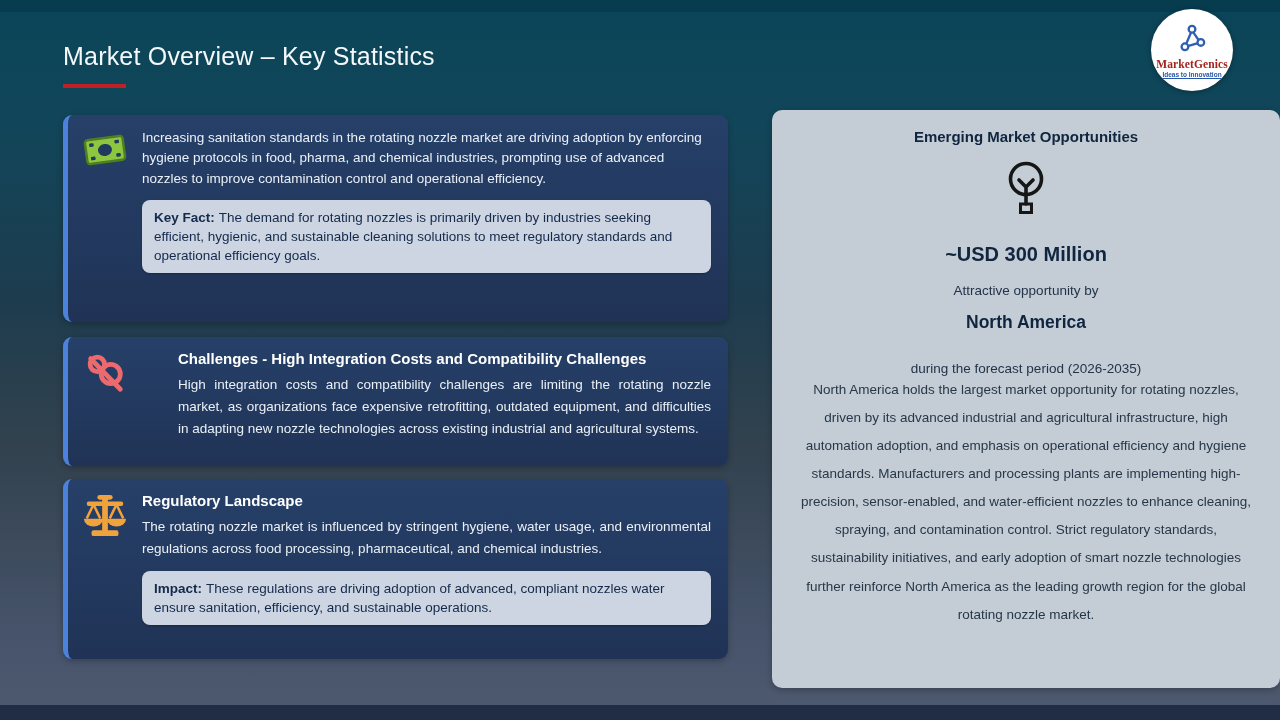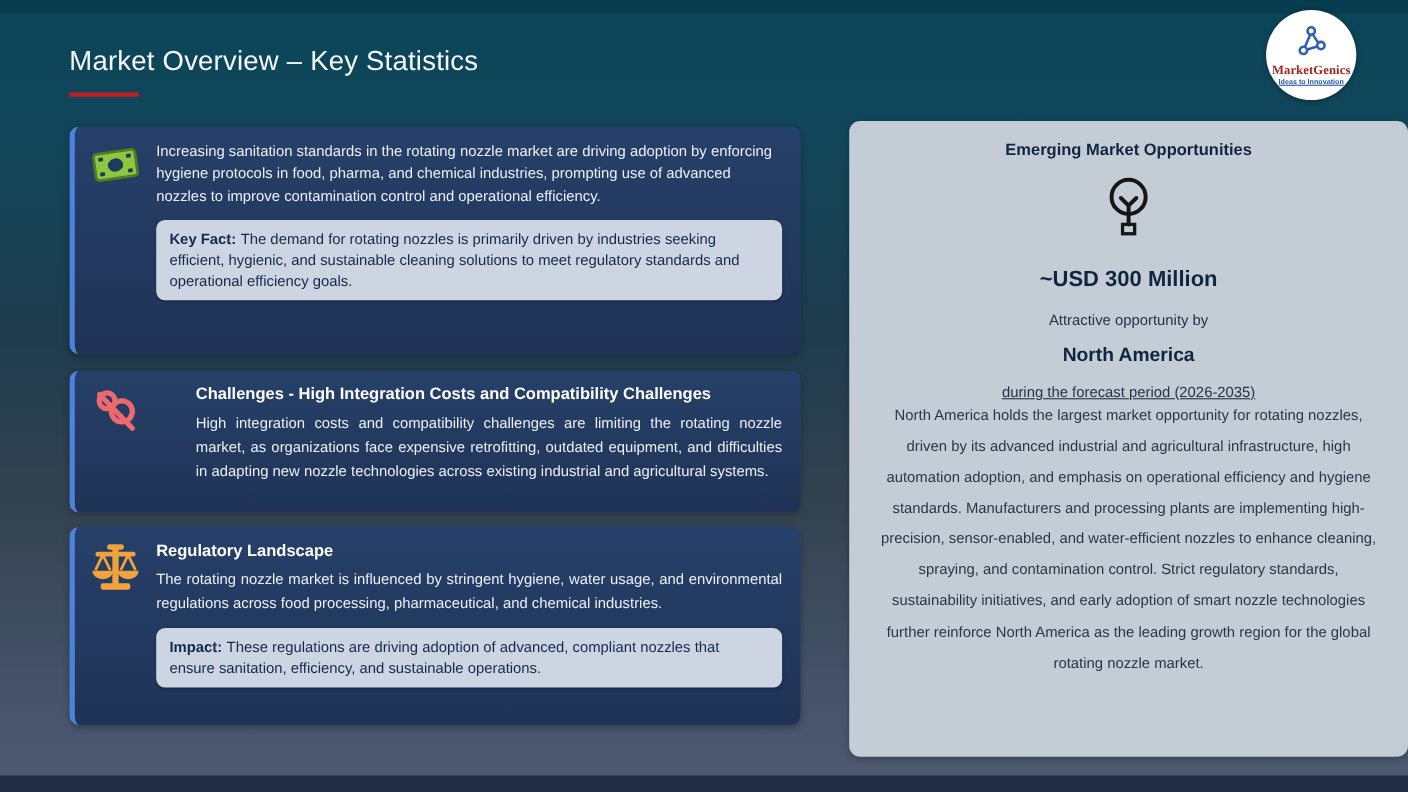--- a/index.html
+++ b/index.html
@@ -82,21 +82,21 @@
     position: absolute; left: 772px; top: 110px; width: 508px; height: 578px;
     background: #c4cdd5; border-radius: 10px;
     padding: 13px 26px 0 26px; text-align: center;
     box-shadow: 0 2px 6px rgba(0,0,0,.25);
   }
   .op-heading { font-size: 15px; font-weight: bold; color: #10253f; margin-top: 5px; }
   .bulb-wrap { margin-top: 14px; height: 60px; }
   .op-value { font-size: 20px; font-weight: bold; color: #10253f; margin-top: 24px; }
   .op-sub { font-size: 13.5px; color: #22334a; margin-top: 17px; }
   .op-region { font-size: 17.5px; font-weight: bold; color: #10253f; margin-top: 14px; }
-  .op-period { font-size: 13.5px; color: #22334a; margin-top: 16px; text-decoration: underline; }
+  .op-period { font-size: 13.5px; color: #22334a; margin-top: 28px; }
   .op-desc {
     font-size: 13.5px; color: #273749; line-height: 2.08;
   }
 </style>
 </head>
 <body>
 
 <div class="top-strip"></div>
 <div class="bottom-strip"></div>
 
@@ -177,21 +177,21 @@
           <path d="M12 12 L5 26.5 M12 12 L19 26.5"></path>
           <path d="M36 12 L29 26.5 M36 12 L43 26.5"></path>
         </g>
       </svg>
     </span>
   </div>
   <div class="content-col">
     <div class="card-title">Regulatory Landscape</div>
     <div class="card-body justify">The rotating nozzle market is influenced by stringent hygiene, water usage, and environmental regulations across food processing, pharmaceutical, and chemical industries.</div>
     <div class="callout">
-      <b>Impact:</b><span>These regulations are driving adoption of advanced, compliant nozzles that ensure sanitation, efficiency, and sustainable operations.</span>
+      <b>Impact:</b><span>These regulations are driving adoption of advanced, compliant nozzles water ensure sanitation, efficiency, and sustainable operations.</span>
     </div>
   </div>
 </div>
 
 <div class="opportunity-panel">
   <div class="op-heading">Emerging Market Opportunities</div>
   <div class="bulb-wrap">
     <svg width="46" height="60" viewBox="0 0 46 60">
       <g fill="none" stroke="#161616" stroke-width="3.6" stroke-linecap="round">
         <circle cx="23" cy="20" r="15.5"></circle>

